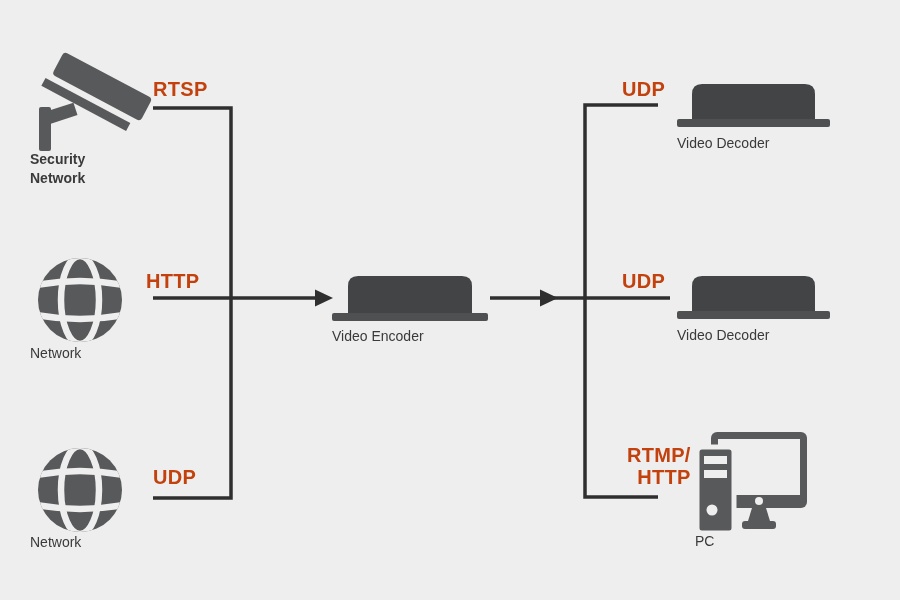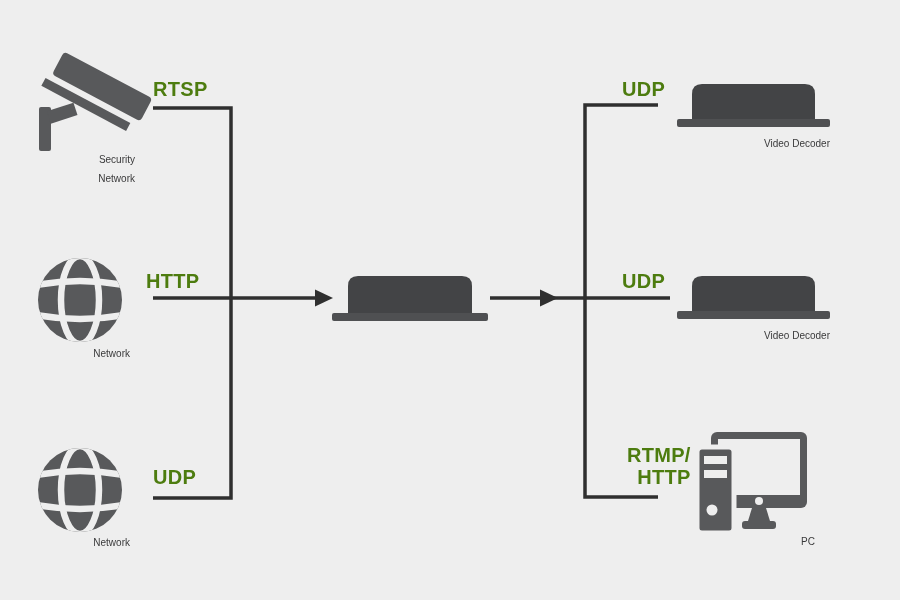--- a/index.html
+++ b/index.html
@@ -9,55 +9,55 @@
     height: 600px;
     background: #eeeeee;
     font-family: "Liberation Sans", sans-serif;
     overflow: hidden;
   }
   .connectors { position: absolute; left: 0; top: 0; z-index: 1; }
   .icon-svg  { position: absolute; z-index: 2; }
   .protocol {
     position: absolute;
     z-index: 3;
-    color: #4d7c0f;
+    color: #c2410c;
     font-weight: bold;
     font-size: 20px;
     line-height: 22px;
     letter-spacing: 0.3px;
     white-space: nowrap;
   }
   .protocol span { display: block; text-align: right; }
   .devlabel {
     position: absolute;
     z-index: 3;
     color: #3a3a3b;
-    font-size: 10px;
+    font-size: 14px;
     line-height: 19px;
-    text-align: right;
+    text-align: left;
   }
   .devlabel span { display: block; }
 
   
   #icon-camera      { left: 30px;  top: 40px;  }
   #icon-globe-http  { left: 36px;  top: 256px; }
   #icon-globe-udp   { left: 36px;  top: 446px; }
   #icon-encoder     { left: 332px; top: 274px; }
   #icon-decoder-1   { left: 677px; top: 80px;  }
   #icon-decoder-2   { left: 677px; top: 272px; }
   #icon-pc          { left: 695px; top: 428px; }
 
   #proto-rtsp       { left: 153px; top: 78px;  }
   #proto-http       { left: 146px; top: 270px; }
   #proto-udp-left   { left: 153px; top: 466px; }
   #proto-udp-r1     { left: 622px; top: 78px;  }
   #proto-udp-r2     { left: 622px; top: 270px; }
   #proto-rtmp       { left: 627px; top: 444px; }
 
-  #label-camera     { left: 30px;  top: 150px; width: 105px; }
+  #label-camera     { left: 30px;  top: 150px; width: 105px; font-weight: bold; }
   #label-network-1  { left: 30px;  top: 344px; width: 100px; }
   #label-network-2  { left: 30px;  top: 533px; width: 100px; }
   #label-encoder    { left: 332px; top: 327px; width: 156px; }
   #label-decoder-1  { left: 677px; top: 134px; width: 153px; }
   #label-decoder-2  { left: 677px; top: 326px; width: 153px; }
   #label-pc         { left: 695px; top: 532px; width: 120px; }
 </style>
 </head>
 <body>
 
@@ -151,17 +151,18 @@
     <span>RTMP/</span>
     <span>HTTP</span>
   </div>
 
   <div id="label-camera" class="devlabel">
     <span>Security</span>
     <span>Network</span>
   </div>
   <div id="label-network-1" class="devlabel">Network</div>
   <div id="label-network-2" class="devlabel">Network</div>
+  <div id="label-encoder" class="devlabel">Video Encoder</div>
   <div id="label-decoder-1" class="devlabel">Video Decoder</div>
   <div id="label-decoder-2" class="devlabel">Video Decoder</div>
   <div id="label-pc" class="devlabel">PC</div>
 
 </div>
 
 </body></html>

